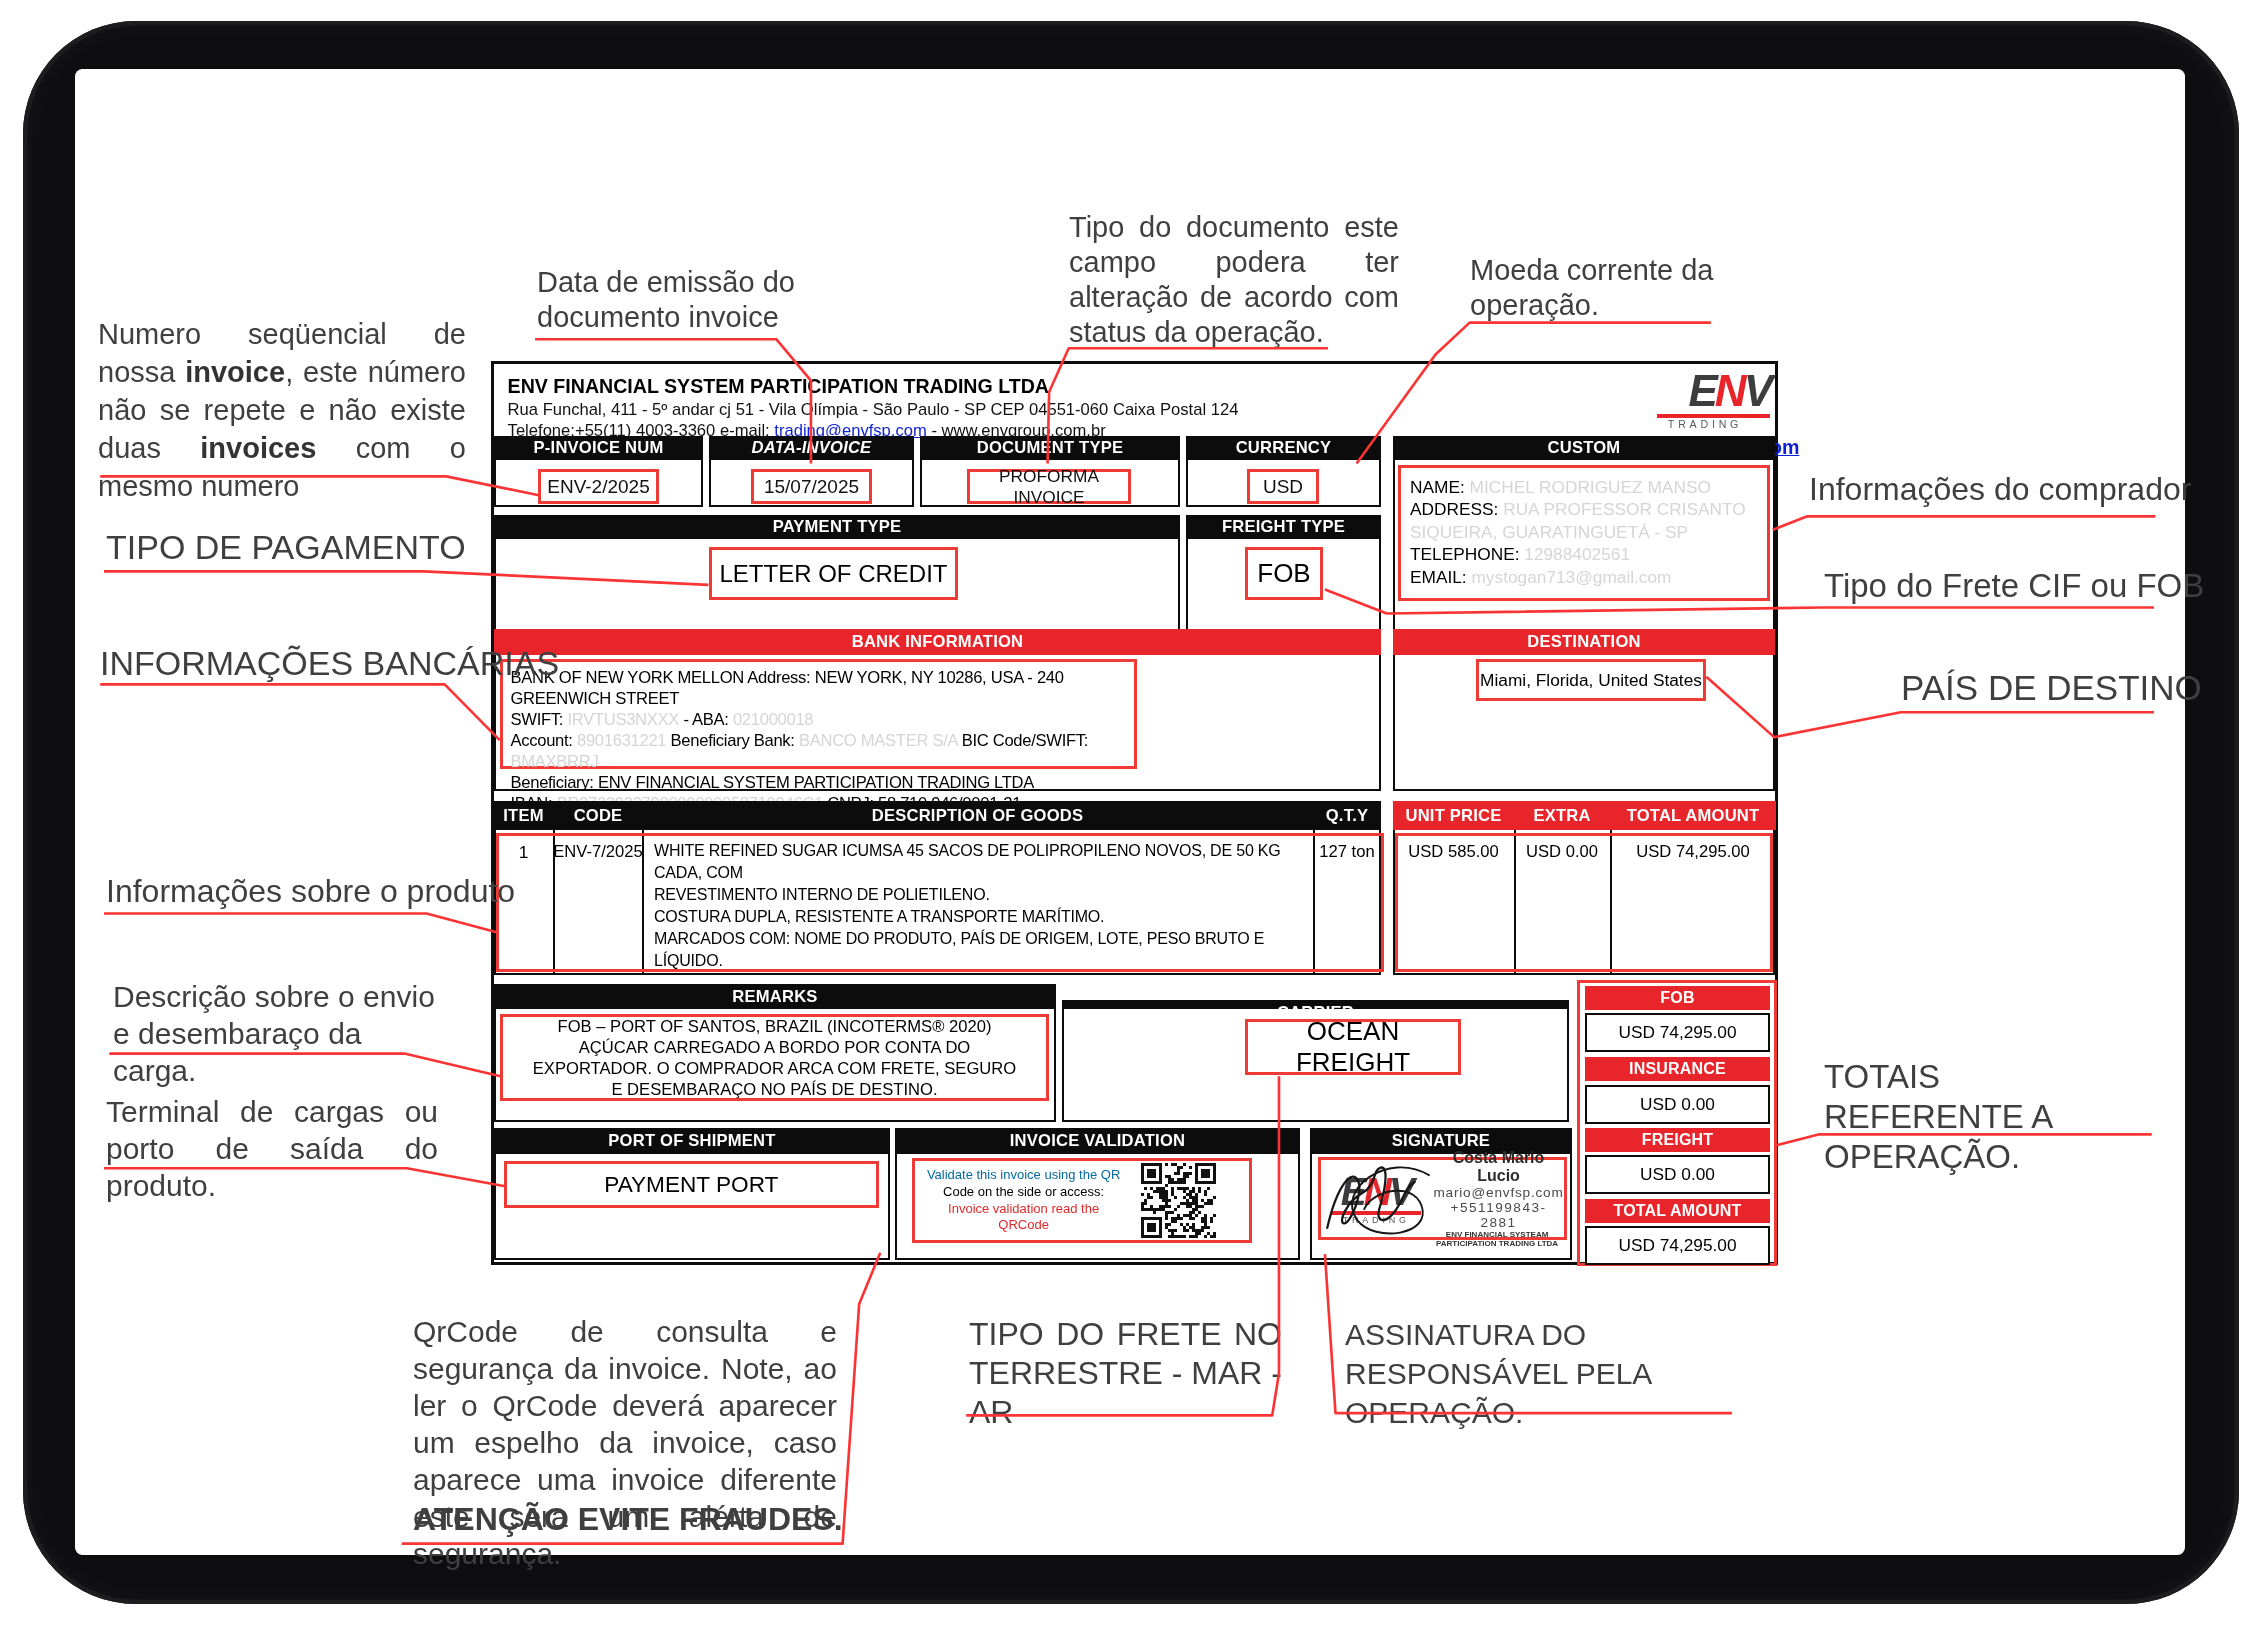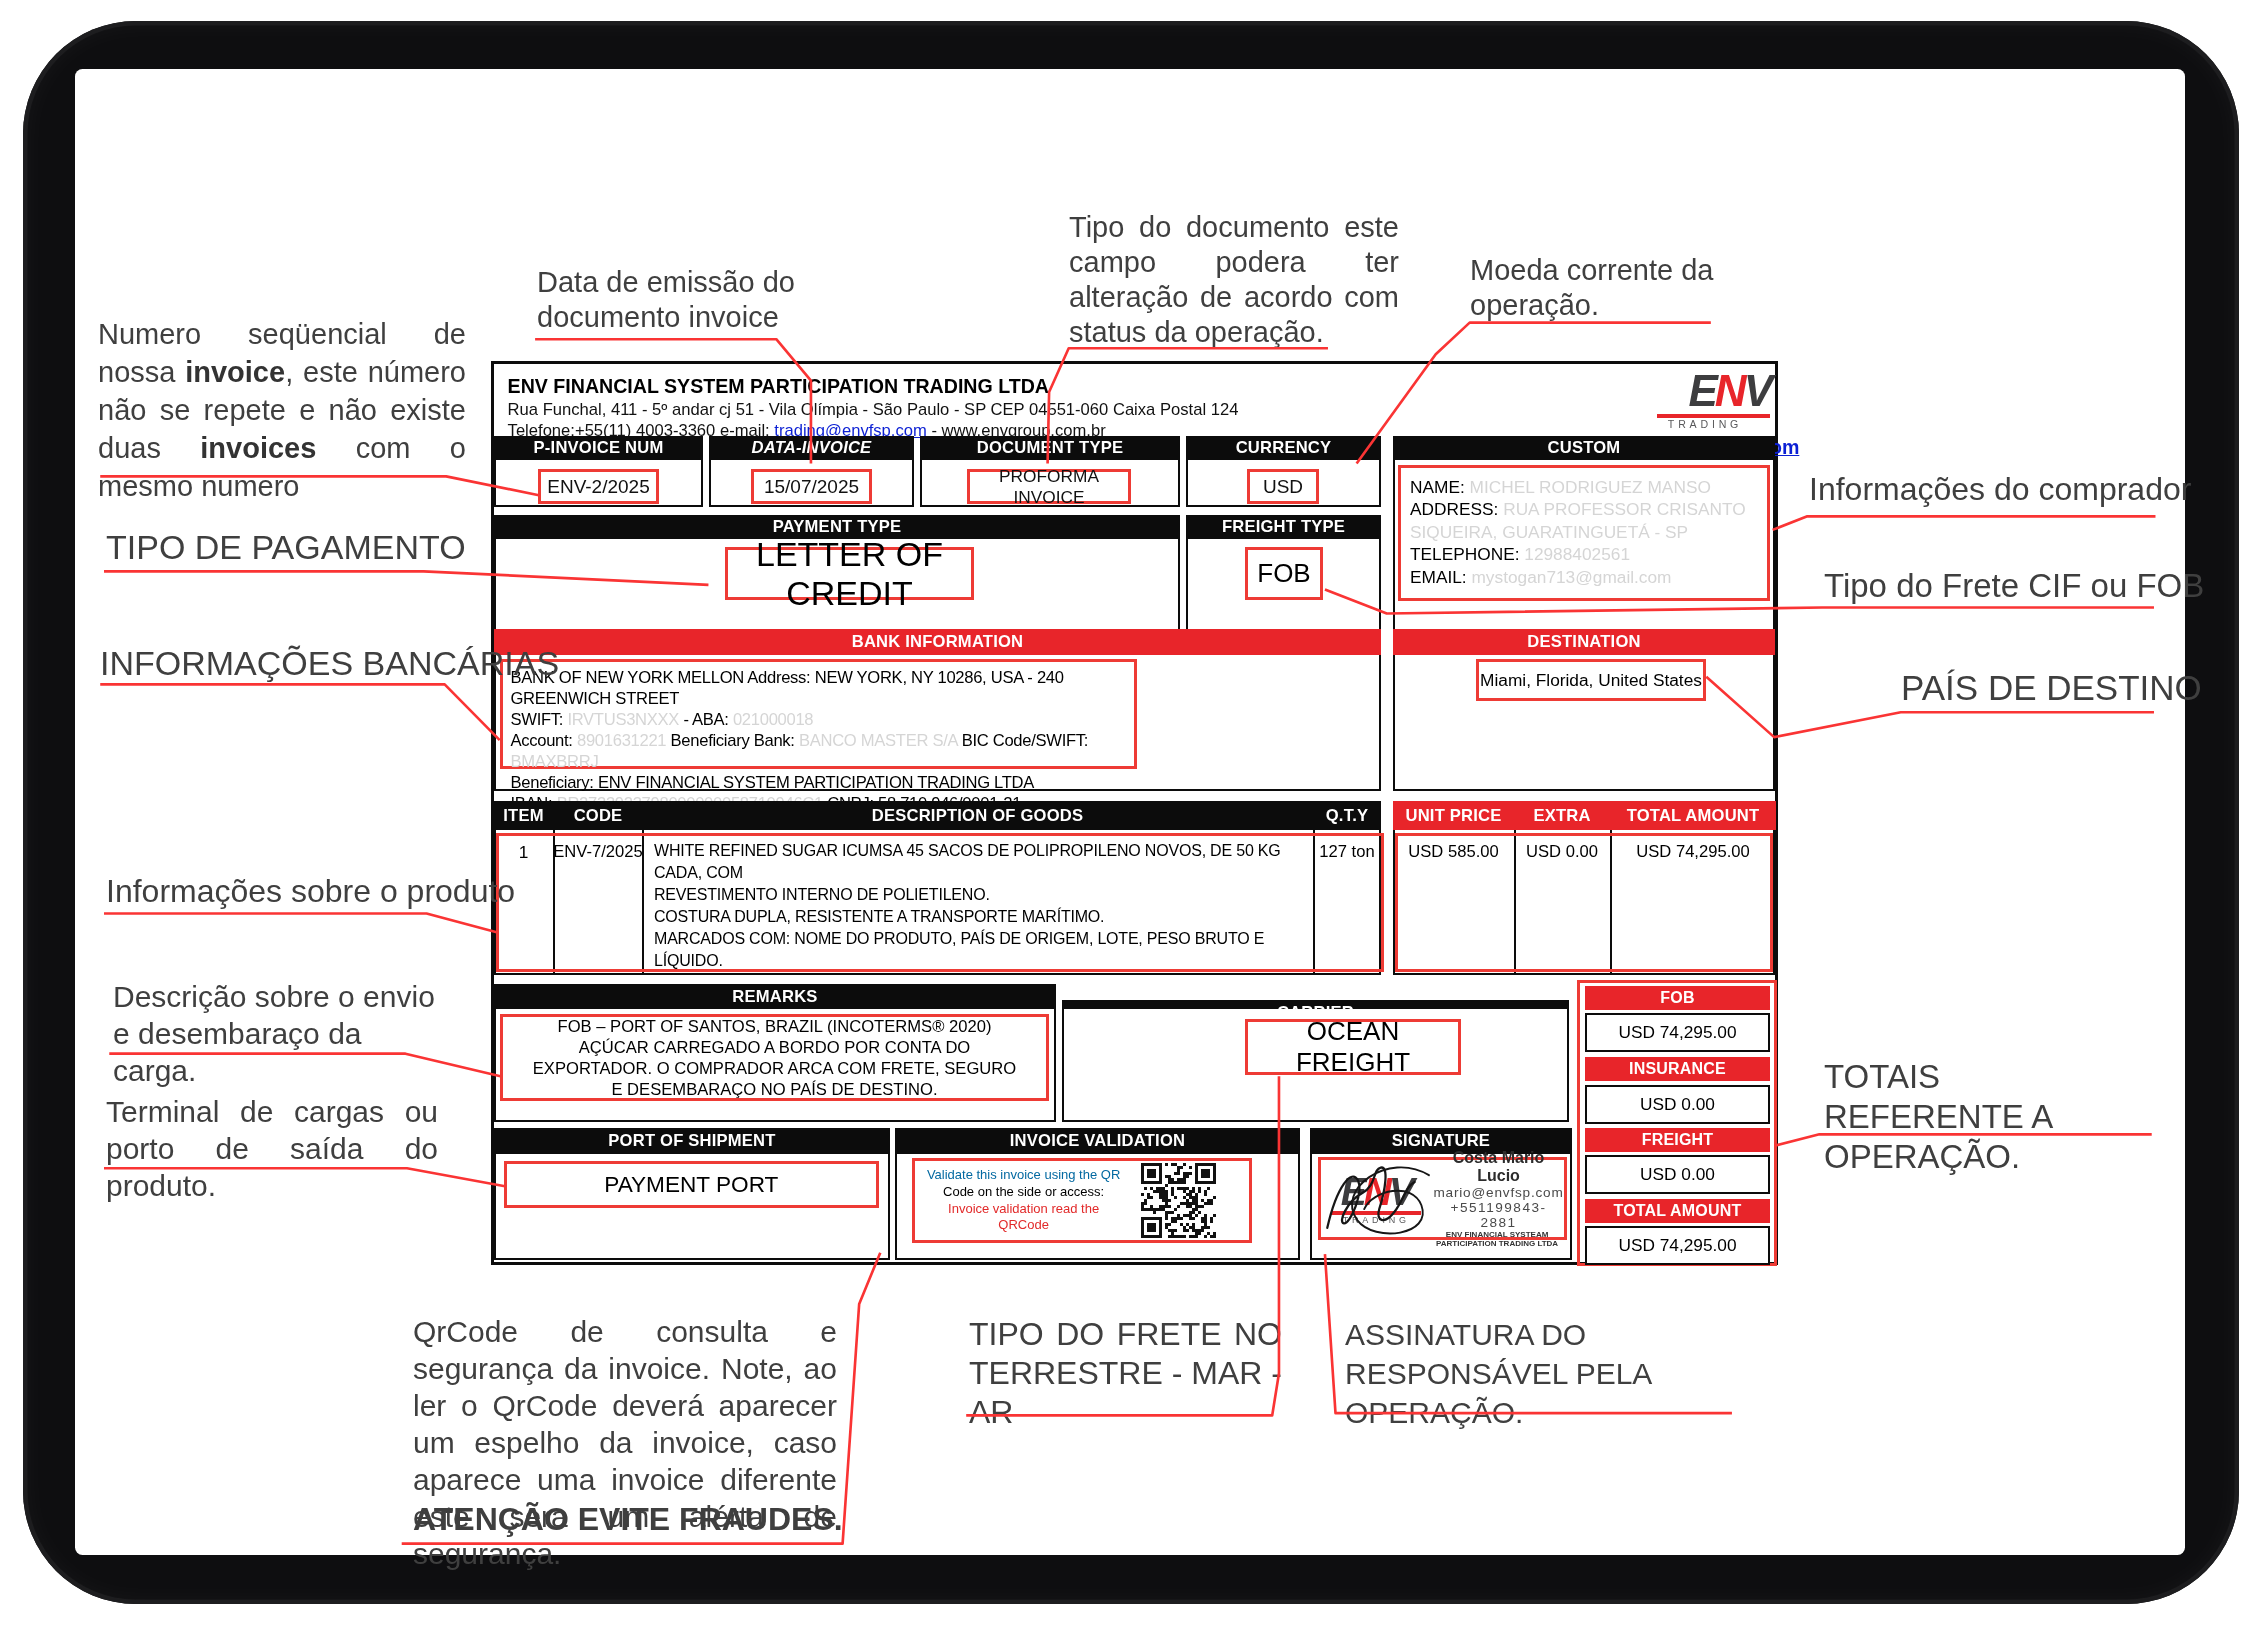--- a/index.html
+++ b/index.html
@@ -88,21 +88,21 @@
       <div>
         <div class="kv"><b>NAME:</b><span class="muted"> MICHEL RODRIGUEZ MANSO</span></div>
         <div class="kv"><b>ADDRESS:</b><span class="muted"> RUA PROFESSOR CRISANTO SIQUEIRA, GUARATINGUETÁ - SP</span></div>
         <div class="kv"><b>TELEPHONE:</b><span class="muted"> 12988402561</span></div>
         <div class="kv"><b>EMAIL:</b><span class="muted"> mystogan713@gmail.com</span></div>
       </div>
     </div>
 
     <div class="abs bar" style="left:0;top:151px;width:686px;height:24px;">PAYMENT TYPE</div>
     <div class="abs cellw" style="left:0;top:175px;width:686px;height:98px;"></div>
-    <div class="abs rbox" style="left:231px;top:183px;width:249px;height:53px;font-size:34px;">LETTER OF CREDIT</div>
+    <div class="abs rbox" style="left:215px;top:183px;width:249px;height:53px;font-size:24px;">LETTER OF CREDIT</div>
 
     <div class="abs bar" style="left:692px;top:151px;width:195px;height:24px;">FREIGHT TYPE</div>
     <div class="abs cellw" style="left:692px;top:175px;width:195px;height:98px;"></div>
     <div class="abs rbox" style="left:751px;top:183px;width:78px;height:53px;font-size:26px;">FOB</div>
 
     <div class="abs bar red" style="left:0;top:265px;width:887px;height:26px;">BANK INFORMATION</div>
     <div class="abs cellw" style="left:0;top:291px;width:887px;height:136px;"></div>
     <div class="abs rbox" style="left:6px;top:295px;width:637px;height:110px;align-items:flex-start;justify-content:flex-start;text-align:left;padding:4.5px 7.5px;">
       <div>
         <div class="bank-line">BANK OF NEW YORK MELLON Address: NEW YORK, NY 10286, USA - 240 GREENWICH STREET</div>

